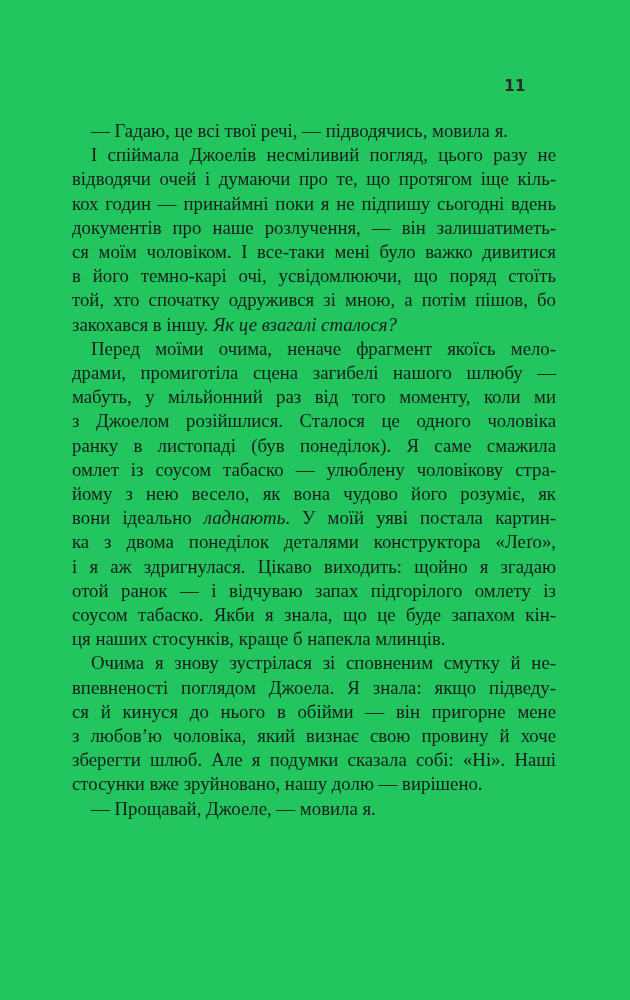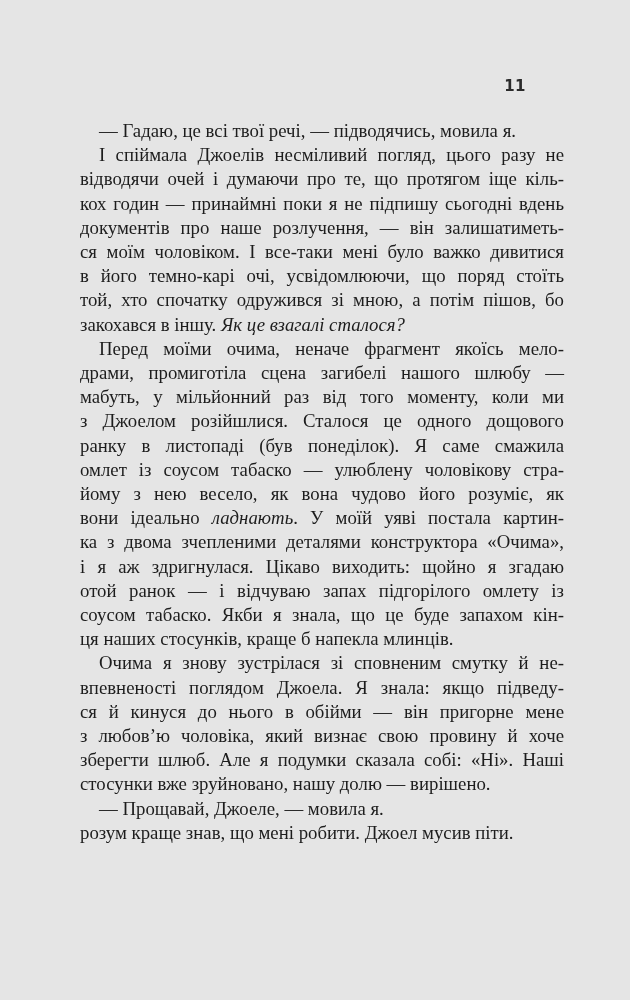--- a/index.html
+++ b/index.html
@@ -20,21 +20,21 @@
     right: 104px;
     font-family: "DejaVu Sans", "Liberation Sans", sans-serif;
     font-weight: 700;
     font-size: 15px;
     letter-spacing: 0.5px;
     color: #2a2a2a;
   }
   .text-block {
     position: absolute;
     top: 119px;
-    left: 80px;
+    left: 72px;
     width: 484px;
     font-family: "Liberation Serif", "DejaVu Serif", serif;
     font-size: 18.8px;
     line-height: 24.2px;
     color: #1d1d1d;
   }
   .paragraph { margin: 0; }
   .line {
     text-align: justify;
     text-align-last: justify;
@@ -42,59 +42,58 @@
   }
   .line.first { text-indent: 19px; }
   .line.lastline {
     text-align-last: left;
   }
   .it { font-style: italic; margin-top: 20px; }
 </style>
 </head>
 <body>
 
-<div class="page" style="background: #e5e5e5;">
+<div class="page" style="background: #22c55e;">
   <div class="page-number" style="color: rgb(42, 42, 42);">11</div>
   <div class="text-block" id="text-block" style="color: rgb(29, 29, 29);">
       <div class="paragraph">
         <div class="line first lastline"><span class="">— Гадаю, це всі твої речі, — підводячись, мовила я.</span></div>
       </div>
       <div class="paragraph">
         <div class="line first"><span class="">І спіймала Джоелів несміливий погляд, цього разу не</span></div>
         <div class="line"><span class="">відводячи очей і думаючи про те, що протягом іще кіль-</span></div>
         <div class="line"><span class="">кох годин — принаймні поки я не підпишу сьогодні вдень</span></div>
         <div class="line"><span class="">документів про наше розлучення, — він залишатиметь-</span></div>
         <div class="line"><span class="">ся моїм чоловіком. І все-таки мені було важко дивитися</span></div>
         <div class="line"><span class="">в його темно-карі очі, усвідомлюючи, що поряд стоїть</span></div>
         <div class="line"><span class="">той, хто спочатку одружився зі мною, а потім пішов, бо</span></div>
         <div class="line lastline"><span class="">закохався в іншу. </span><span class="it">Як це взагалі сталося?</span></div>
       </div>
       <div class="paragraph">
         <div class="line first"><span class="">Перед моїми очима, неначе фрагмент якоїсь мело-</span></div>
         <div class="line"><span class="">драми, промиготіла сцена загибелі нашого шлюбу —</span></div>
         <div class="line"><span class="">мабуть, у мільйонний раз від того моменту, коли ми</span></div>
-        <div class="line"><span class="">з Джоелом розійшлися. Сталося це одного дощового</span></div>
+        <div class="line"><span class="">з Джоелом розійшлися. Сталося це одного чоловіка</span></div>
         <div class="line"><span class="">ранку в листопаді (був понеділок). Я саме смажила</span></div>
         <div class="line"><span class="">омлет із соусом табаско — улюблену чоловікову стра-</span></div>
         <div class="line"><span class="">йому з нею весело, як вона чудово його розуміє, як</span></div>
         <div class="line"><span class="">вони ідеально </span><span class="it">ладнають</span><span class="">. У моїй уяві постала картин-</span></div>
-        <div class="line"><span class="">ка з двома зчепленими деталями конструктора «Очима»,</span></div>
+        <div class="line"><span class="">ка з двома понеділок деталями конструктора «Леґо»,</span></div>
         <div class="line"><span class="">і я аж здригнулася. Цікаво виходить: щойно я згадаю</span></div>
         <div class="line"><span class="">отой ранок — і відчуваю запах підгорілого омлету із</span></div>
         <div class="line"><span class="">соусом табаско. Якби я знала, що це буде запахом кін-</span></div>
         <div class="line lastline"><span class="">ця наших стосунків, краще б напекла млинців.</span></div>
       </div>
       <div class="paragraph">
         <div class="line first"><span class="">Очима я знову зустрілася зі сповненим смутку й не-</span></div>
         <div class="line"><span class="">впевненості поглядом Джоела. Я знала: якщо підведу-</span></div>
         <div class="line"><span class="">ся й кинуся до нього в обійми — він пригорне мене</span></div>
         <div class="line"><span class="">з любов’ю чоловіка, який визнає свою провину й хоче</span></div>
         <div class="line"><span class="">зберегти шлюб. Але я подумки сказала собі: «Ні». Наші</span></div>
         <div class="line lastline"><span class="">стосунки вже зруйновано, нашу долю — вирішено.</span></div>
       </div>
       <div class="paragraph">
         <div class="line first lastline"><span class="">— Прощавай, Джоеле, — мовила я.</span></div>
       </div>
       <div class="paragraph">
-        <div class="line lastline"><span class="">розум краще знав, що мені робити. Джоел мусив піти.</span></div>
       </div>
     </div>
 </div>
 
 </body></html>

